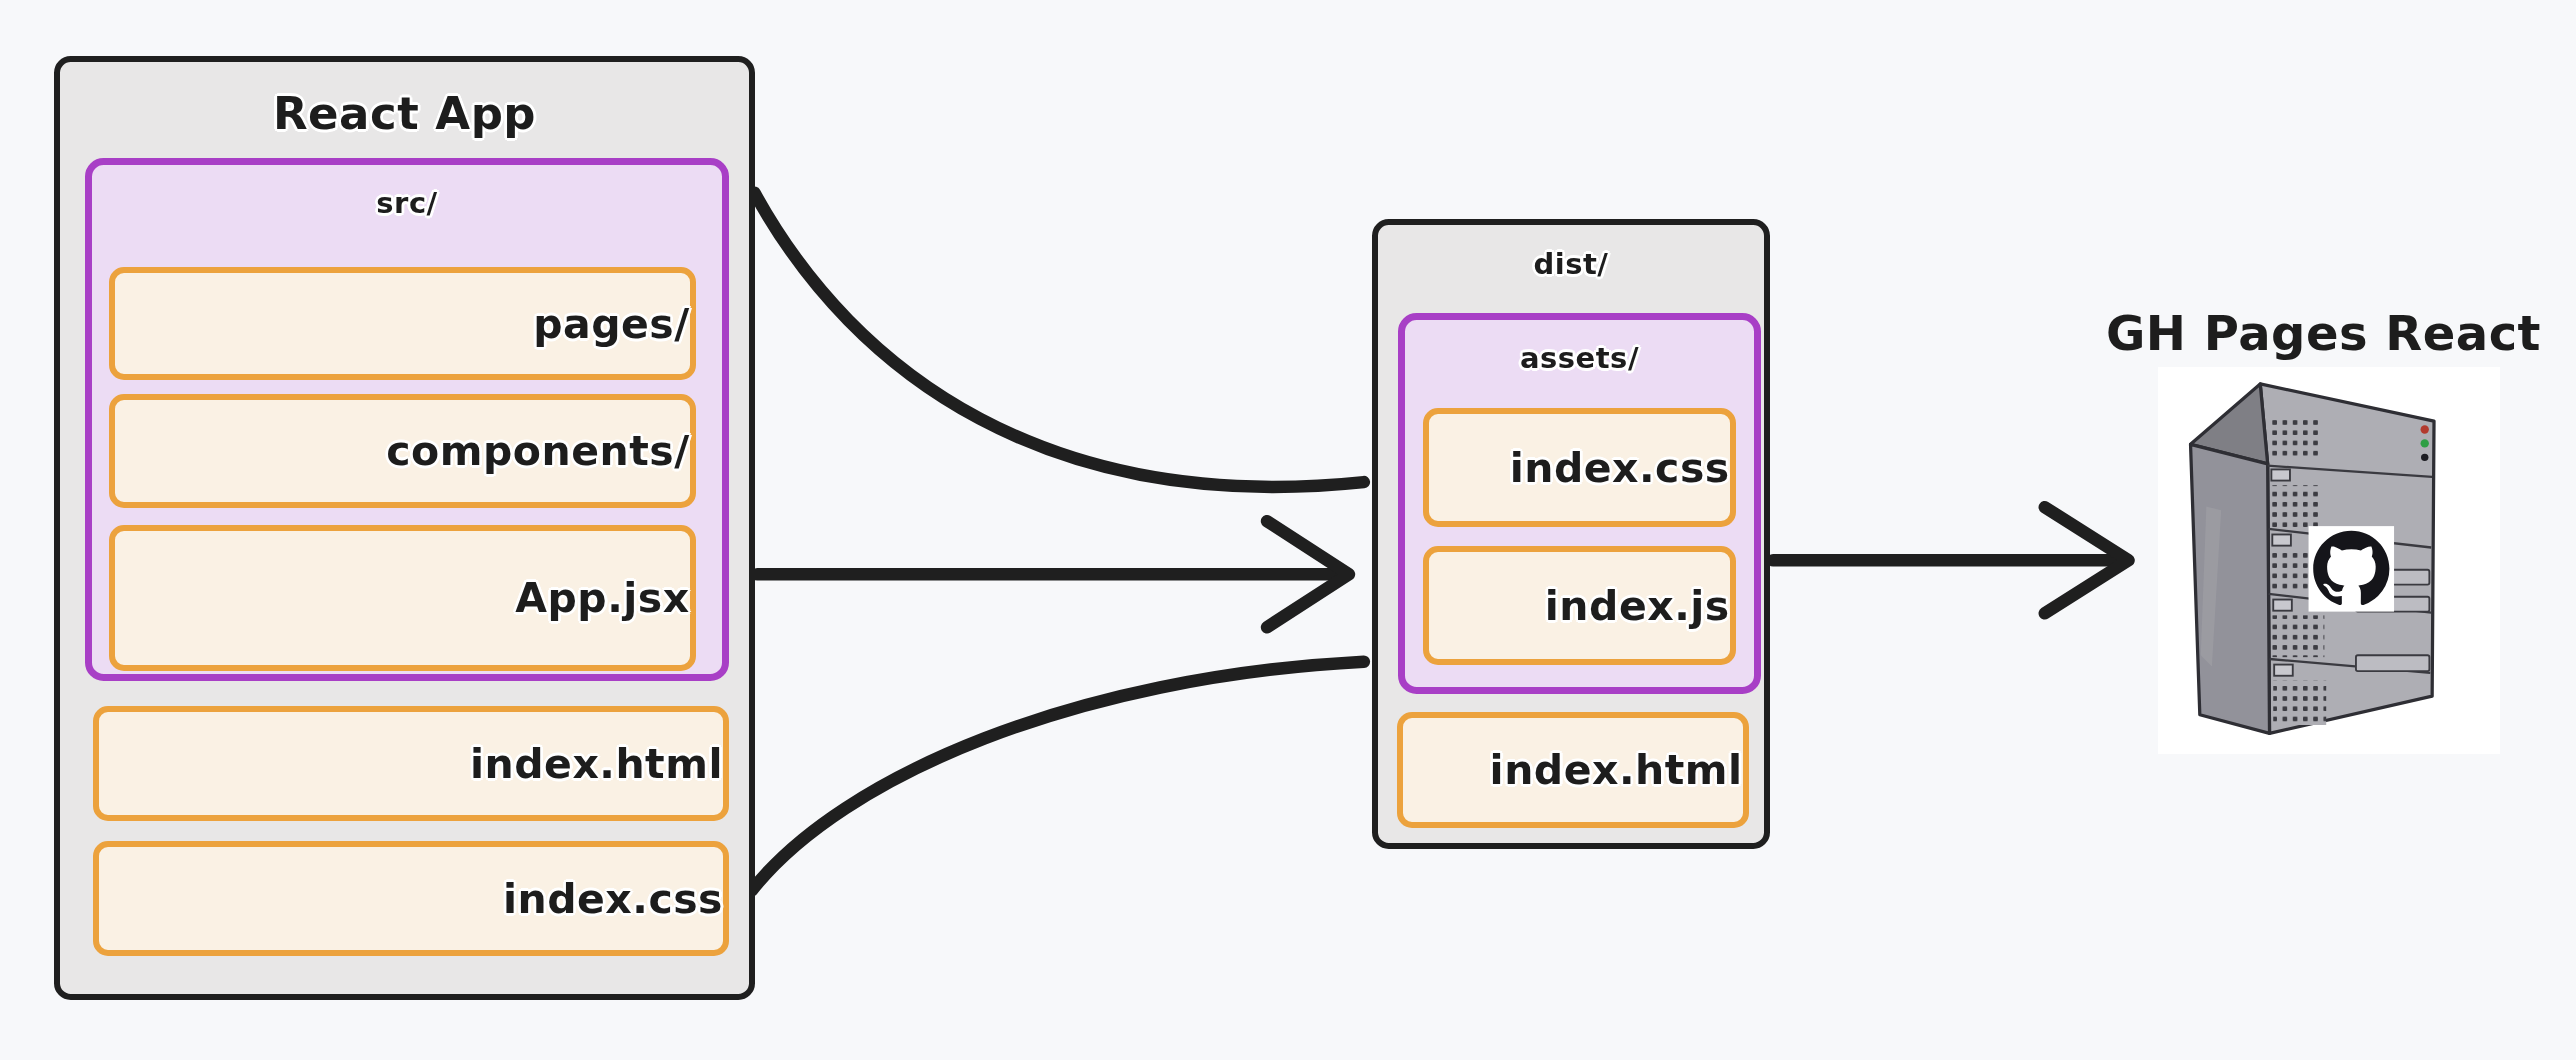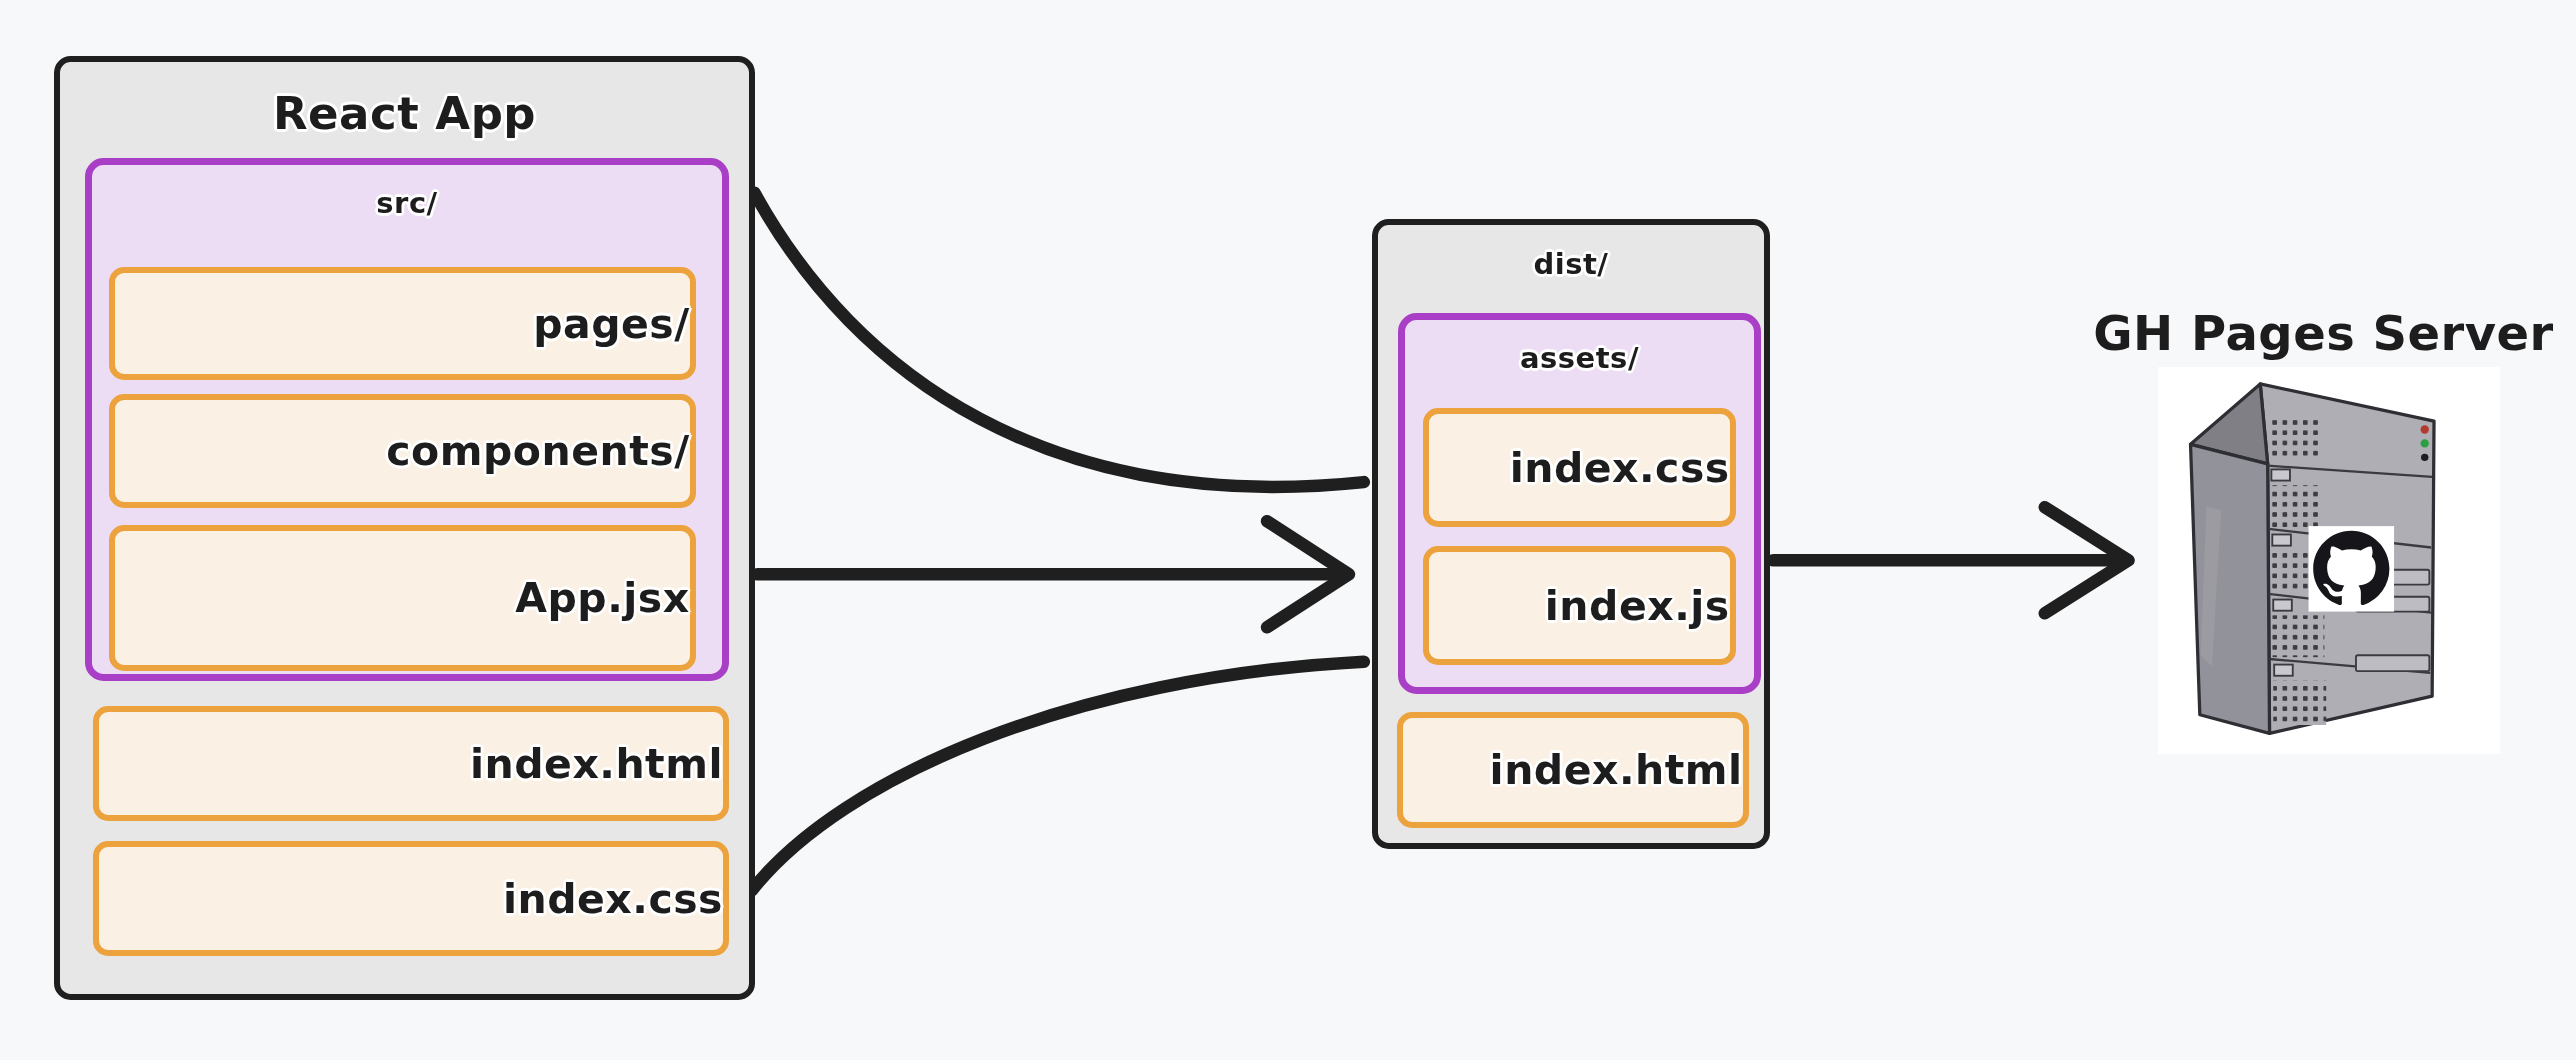--- a/index.html
+++ b/index.html
@@ -102,21 +102,21 @@
       <div class="abs file-box" style="left:17.7px;top:226px;width:313px;height:119px;">
         <span class="lbl fs-file">index.js</span>
       </div>
     </div>
 
     <div class="abs file-box" style="left:18.6px;top:487px;width:352px;height:116px;">
       <span class="lbl fs-file">index.html</span>
     </div>
   </div>
 
-  <div class="abs lbl server-title" style="left:2091px;top:305px;width:465px;">GH Pages Server</div>
+  <div class="abs lbl server-title" style="left:2091px;top:305px;width:465px;">GH Pages React</div>
 
   <div class="abs server-fig" style="left:2158px;top:367px;width:342px;height:387px;">
     <svg width="342" height="387" viewBox="0 0 368 416">
       <defs>
         <pattern id="vents" patternUnits="userSpaceOnUse" width="11" height="11">
           <rect width="11" height="11" fill="#aeaeb4"></rect>
           <rect x="2" y="2" width="5" height="5" rx="1" fill="#3c3c42"></rect>
         </pattern>
       </defs>
 

